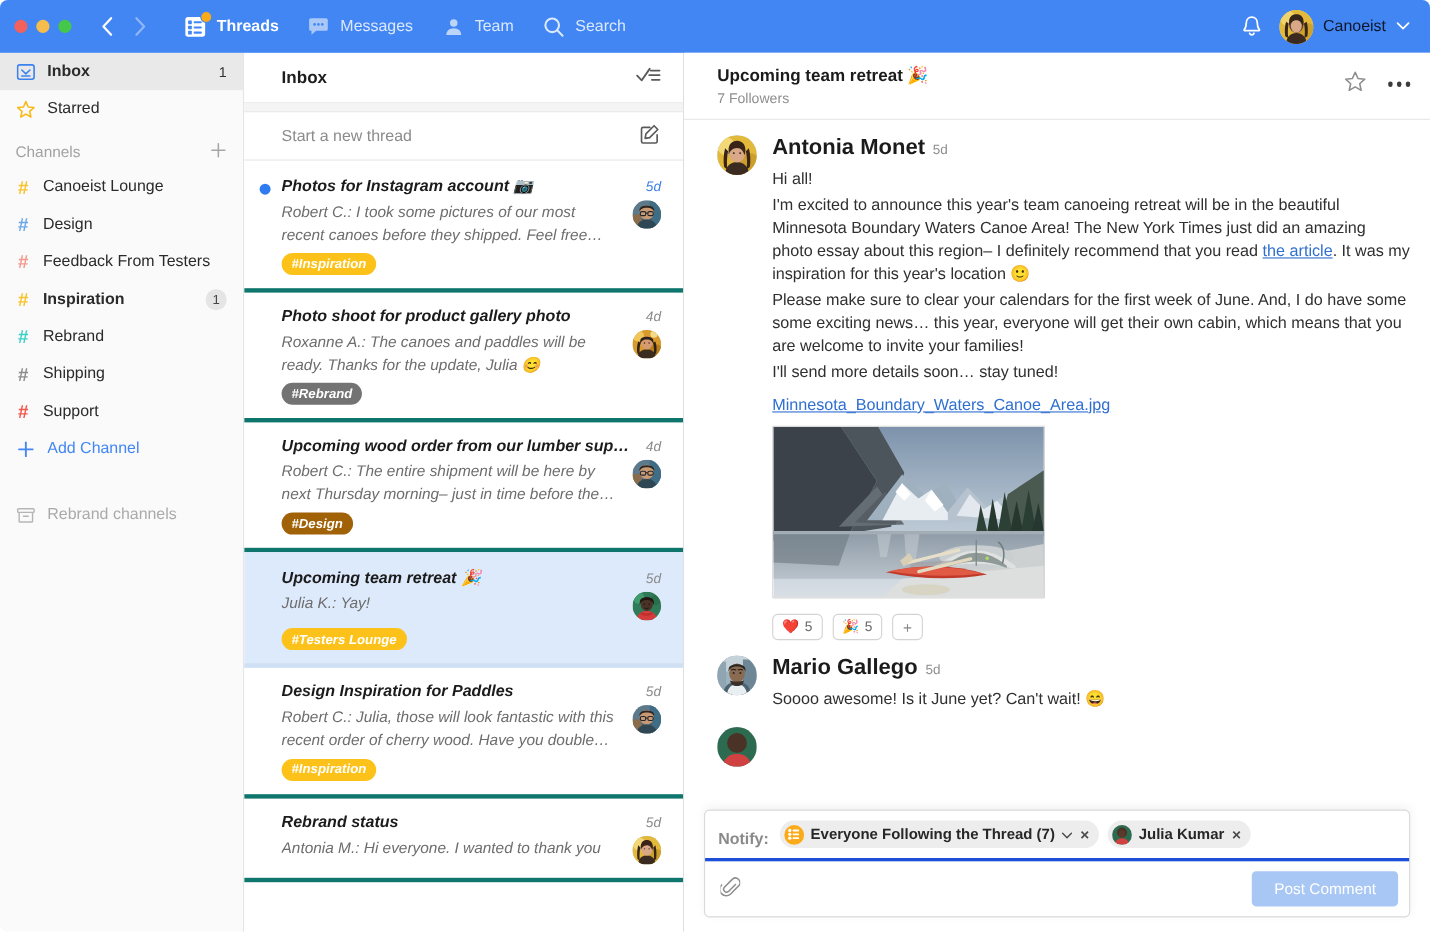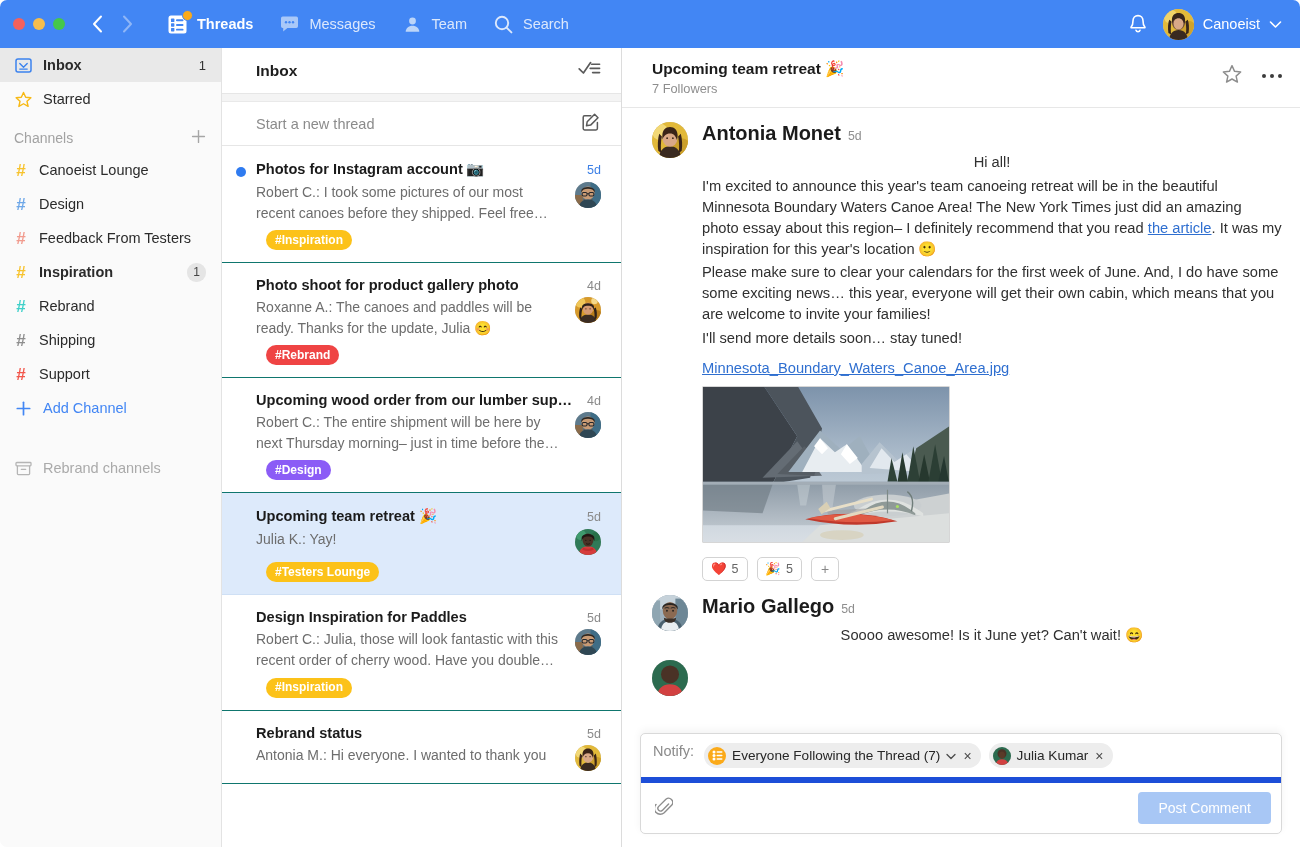--- a/index.html
+++ b/index.html
@@ -49,21 +49,21 @@
   .badge-dot {
     position: absolute; top: -4px; right: -5px;
     width: 11px; height: 11px; border-radius: 50%;
     background: #fbaa19; border: 1.5px solid #4286f4;
   }
   .tb-right {
     margin-left: auto; display: flex; align-items: center; gap: 12px;
     padding-right: 4px;
   }
   .bell { width: 26px; height: 26px; display:flex; align-items:center; justify-content:center; }
-  .user-chip { display: flex; align-items: center; gap: 9px; color: #ffffff; font-size: 14.5px; }
+  .user-chip { display: flex; align-items: center; gap: 9px; color: #0f172a; font-size: 14.5px; }
   .avatar {
     border-radius: 50%; overflow: hidden; flex: none;
     background: #c9c9c9; position: relative;
   }
   .avatar svg { display: block; width: 100%; height: 100%; }
   .av32 { width: 31px; height: 31px; }
   .av26 { width: 26px; height: 26px; }
   .av36 { width: 36px; height: 36px; }
   .av18 { width: 18px; height: 18px; }
 
@@ -122,22 +122,23 @@
   .tl-new {
     height: 44px; flex: none;
     display: flex; align-items: center; justify-content: space-between;
     padding: 0 20px 0 34px;
     font-size: 14.5px; color: #8b8b8b;
     border-bottom: 1px solid #e6e6e6;
   }
   .tl-scroll { flex: 1; overflow: hidden; }
   .titem {
     padding: 14px 20px 12px 34px;
-    border-bottom: 1px solid #0f766e;
+    border-bottom: 4px solid #0f766e;
     position: relative;
+    font-style: italic;
   }
   .titem.selected { background: #ddeafb; border-bottom-color: #cfe0f5; }
   .unread-dot {
     position: absolute; left: 14px; top: 21px;
     width: 10px; height: 10px; border-radius: 50%; background: #2f7bf0;
   }
   .trow1 { display: flex; align-items: baseline; }
   .ttitle {
     font-size: 14.6px; font-weight: bold; color: #1b1b1b;
     flex: 1; white-space: nowrap; overflow: hidden; text-overflow: ellipsis;
@@ -148,21 +149,21 @@
   .trow2 { display: flex; align-items: flex-start; margin-top: 4px; }
   .tprev {
     flex: 1; font-size: 14px; color: #6d6d6d; line-height: 1.47;
     padding-right: 14px;
     display: -webkit-box; -webkit-line-clamp: 2; -webkit-box-orient: vertical;
     overflow: hidden;
   }
   .tchan {
     display: inline-block; margin-top: 7px;
     font-size: 12px; color: #fff; font-weight: 600;
-    padding: 2.5px 9px 3.5px; border-radius: 11px; margin-left: 10px;
+    padding: 2.5px 9px 3.5px; border-radius: 11px;
   }
 
   
   .threadview { flex: 1; min-width: 0; display: flex; flex-direction: column; background: #fff; position: relative; }
   .tv-header {
     flex: none; padding: 12px 18px 11px 30px;
     display: flex; align-items: flex-start;
     border-bottom: 1px solid #e7e7e7;
   }
   .tv-htext { flex: 1; min-width: 0; }
@@ -173,21 +174,21 @@
   .dots3 i { width: 4.5px; height: 4.5px; border-radius: 50%; background: #3c3c3c; display: block; }
 
   .tv-scroll { flex: 1; overflow: hidden; padding: 0 18px 0 30px; }
   .msg { display: flex; padding: 14px 0 0 0; }
   .msg-av { flex: none; margin-right: 14px; }
   .msg-body { flex: 1; min-width: 0; }
   .msg-head { display: flex; align-items: baseline; gap: 7px; }
   .msg-name { font-size: 20px; font-weight: bold; color: #1b1b1b; }
   .msg-time { font-size: 12.3px; color: #8e8e8e; }
   .msg-p { font-size: 14.7px; color: #303030; line-height: 1.42; margin-top: 3px; }
-  .msg-p:first-of-type { margin-top: 7px; text-align: center; }
+  .msg-p:first-of-type { margin-top: 7px; }
   .msg-p a { color: #2f6fd0; text-decoration: underline; }
   .filelink { display: block; font-size: 14.7px; color: #2f6fd0; margin-top: 11px; }
   .thumb {
     margin-top: 10px; width: 248px; height: 157px;
     border: 1px solid #d6d6d6; overflow: hidden; display: block; border-radius: 1px;
   }
   .thumb svg { display: block; width: 100%; height: 100%; }
   .reactions { display: flex; gap: 9px; margin-top: 14px; }
   .rchip {
     border: 1px solid #d3d3d3; border-radius: 5px;
@@ -197,22 +198,22 @@
   }
   .rchip.plus { min-width: 28px; color: #888; font-size: 14px; }
 
   
   .composer {
     position: absolute; left: 18px; right: 18px; bottom: 13px;
     background: #fff; border: 1px solid #d9d9d9; border-radius: 5px;
     box-shadow: 0 -3px 9px rgba(0,0,0,0.05);
   }
   .notify-row {
-    display: flex; align-items: flex-start; gap: 8px;
-    padding: 9px 12px; border-bottom: 6px solid #1d4ed8;
+    display: flex; align-items: flex-end; gap: 8px;
+    padding: 9px 12px; border-bottom: 3px solid #1d4ed8; font-weight: bold;
   }
   .notify-lbl { font-size: 14.5px; color: #8a8a8a; margin-right: 2px; }
   .chip {
     display: flex; align-items: center; gap: 6px;
     background: #ededed; border-radius: 13px;
     height: 25px; padding: 0 9px 0 4px;
     font-size: 13.6px; color: #272727;
   }
   .chip-ico {
     width: 18px; height: 18px; border-radius: 50%;
@@ -484,41 +485,41 @@
                   <circle cx="30" cy="6" r="5" fill="#f5d98a"></circle>
                   <path d="M7 40c0-8 5.5-13 13-13s13 5 13 13z" fill="#3b2c22"></path>
                   <ellipse cx="20" cy="18" rx="8" ry="9.4" fill="#d79b72"></ellipse>
                   <path d="M11 14c1-6 17-6 18 0 .6 3 .3 6 .3 6-1.8-4.4-3.7-6.6-9.3-6.6s-7.5 2.2-9.3 6.6c0 0-.3-3 .3-6z" fill="#2e2119"></path>
                   <path d="M11.2 18c-1.4 6-1.6 12-1 17l-3.4-2.4c-1-6-.4-12 1.2-16.6z" fill="#2e2119"></path>
                   <path d="M28.8 18c1.4 6 1.6 12 1 17l3.4-2.4c1-6 .4-12-1.2-16.6z" fill="#2e2119"></path>
                   <circle cx="16.8" cy="18.2" r="1" fill="#2e2119"></circle>
                   <circle cx="23.2" cy="18.2" r="1" fill="#2e2119"></circle>
                 </svg>
               </span>
-            </div><span class="tchan" style="background:#ef4444">#Rebrand</span></div>
+            </div><span class="tchan" style="background:#737373">#Rebrand</span></div>
           <div class="titem"><div class="trow1">
               <span class="ttitle">Upcoming wood order from our lumber supplier</span>
               <span class="ttime">4d</span>
             </div><div class="trow2">
               <span class="tprev">Robert C.: The entire shipment will be here by next Thursday morning– just in time before the h…</span>
               <span class="avatar av26">
                 <svg viewBox="0 0 40 40">
                   <rect width="40" height="40" fill="#5d7a8c"></rect>
                   <rect x="24" y="0" width="16" height="40" fill="#3f6d86"></rect>
                   <rect x="0" y="20" width="12" height="20" fill="#8a6b4a"></rect>
                   <circle cx="20" cy="17" r="10" fill="#c89a74"></circle>
                   <path d="M10 12c2-6 18-6 20 0 .5 2 .3 4 .3 4-2-4-4.5-5.6-10.3-5.6S11.7 12 9.7 16c0 0-.2-2 .3-4z" fill="#2b2622"></path>
                   <rect x="11" y="16" width="7.5" height="5.5" rx="2" fill="none" stroke="#23262b" stroke-width="1.6"></rect>
                   <rect x="21.5" y="16" width="7.5" height="5.5" rx="2" fill="none" stroke="#23262b" stroke-width="1.6"></rect>
                   <line x1="18.5" y1="18" x2="21.5" y2="18" stroke="#23262b" stroke-width="1.4"></line>
                   <path d="M13 26q7 4 14 0 0 6-7 6t-7-6z" fill="#6b4c35"></path>
                   <path d="M6 40c0-8 6-13 14-13s14 5 14 13z" fill="#2f4754"></path>
                 </svg>
               </span>
-            </div><span class="tchan" style="background:#8b5cf6">#Design</span></div>
+            </div><span class="tchan" style="background:#a16207">#Design</span></div>
           <div class="titem selected"><div class="trow1">
               <span class="ttitle">Upcoming team retreat 🎉</span>
               <span class="ttime">5d</span>
             </div><div class="trow2">
               <span class="tprev">Julia K.: Yay!</span>
               <span class="avatar av26">
                 <svg viewBox="0 0 40 40">
                   <rect width="40" height="40" fill="#2f7a58"></rect>
                   <circle cx="9" cy="9" r="8" fill="#3f9a6d"></circle>
                   <circle cx="32" cy="12" r="7" fill="#287049"></circle>

